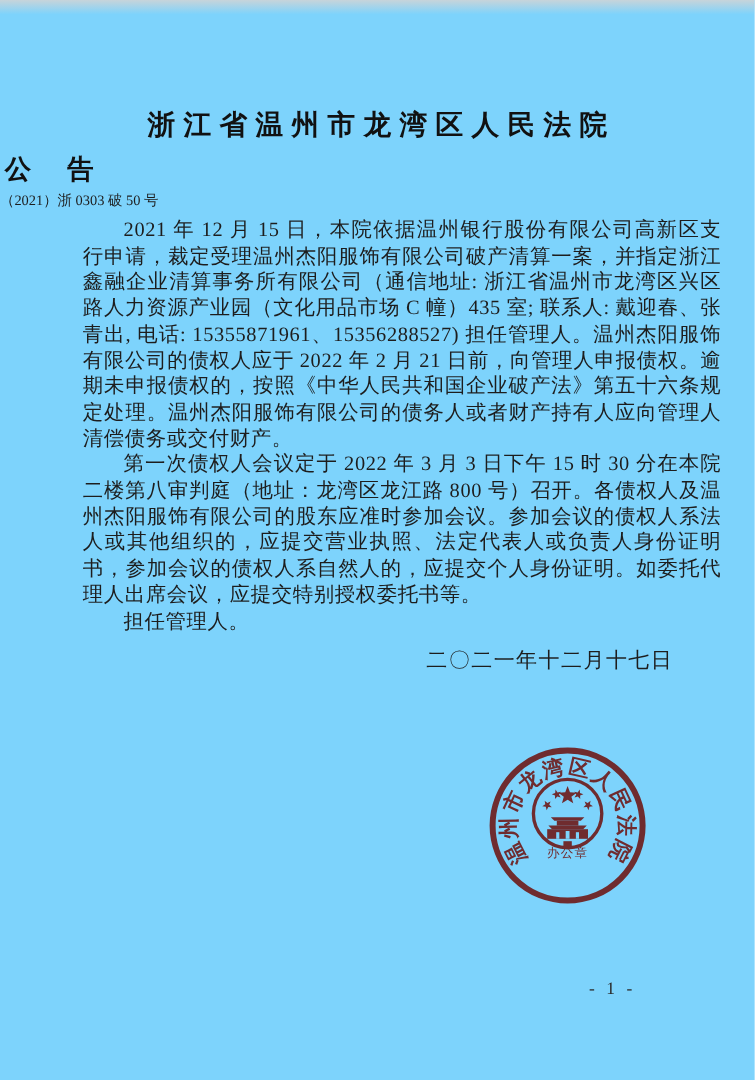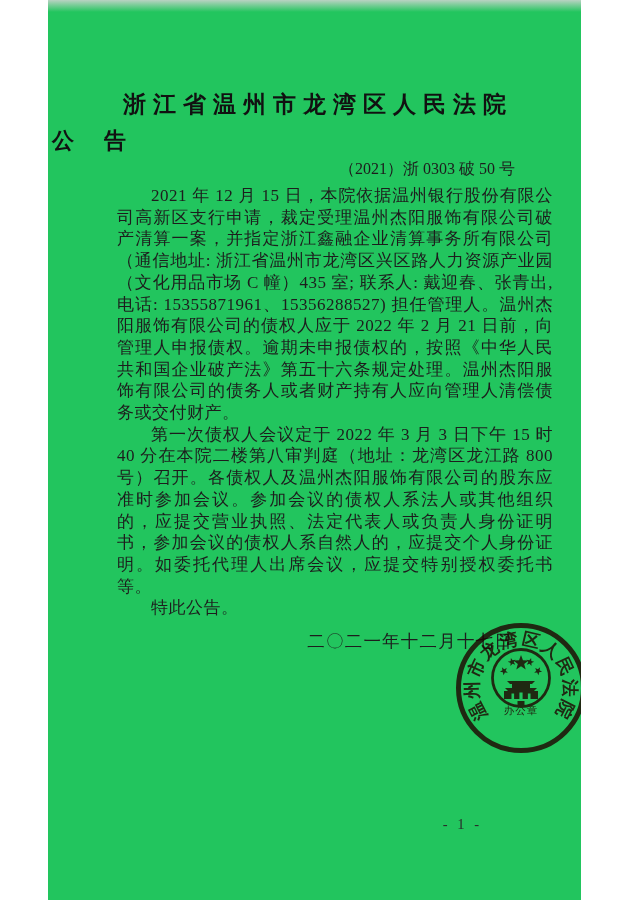--- a/index.html
+++ b/index.html
@@ -1,20 +1,20 @@
 <!DOCTYPE html>
 <html><head>
 <meta charset="utf-8">
 <style>
   html,body{margin:0;padding:0;background:#ffffff;}
   .page{
     position:relative;
-    width:533px;height:900px;
+    width:629px;height:900px;
     margin:0 auto;
-    background:#22c55e;
+    background:#7dd3fc;
     overflow:hidden;
     font-family:"Liberation Serif","DejaVu Serif",serif;
     color:#1d1d1d;
   }
   .page::before{
     content:"";
     position:absolute;top:0;left:0;right:0;height:12px;
     background:linear-gradient(#d4d4d4,rgba(255,255,255,0));
     opacity:.85;pointer-events:none;
   }
@@ -32,22 +32,21 @@
     margin:14px 0 0 0;
     font-size:22px;
     font-weight:bold;
     letter-spacing:4px;
     padding-left:4px;
     line-height:1;
     color:#111;
   }
   .case-number{
     margin:9px 66px 0 0;
-    text-align:right;
-    font-size:16px;
+    font-size:12px;
     line-height:1;
   }
   .body-text{
     margin:8px 28px 0 69px;
     font-size:17px;
     line-height:21.7px;
     text-align:justify;
     text-justify:inter-character;
   }
   .body-text p{
@@ -84,22 +83,22 @@
 <div class="page">
 
   <h1 class="court-title">浙江省温州市龙湾区人民法院</h1>
 
   <h2 class="doc-title">公　告</h2>
 
   <div class="case-number">（2021）浙 0303 破 50 号</div>
 
   <div class="body-text">
     <p>2021 年 12 月 15 日，本院依据温州银行股份有限公司高新区支行申请，裁定受理温州杰阳服饰有限公司破产清算一案，并指定浙江鑫融企业清算事务所有限公司（通信地址: 浙江省温州市龙湾区兴区路人力资源产业园（文化用品市场 C 幢）435 室; 联系人: 戴迎春、张青出, 电话: 15355871961、15356288527) 担任管理人。温州杰阳服饰有限公司的债权人应于 2022 年 2 月 21 日前，向管理人申报债权。逾期未申报债权的，按照《中华人民共和国企业破产法》第五十六条规定处理。温州杰阳服饰有限公司的债务人或者财产持有人应向管理人清偿债务或交付财产。</p>
-    <p>第一次债权人会议定于 2022 年 3 月 3 日下午 15 时 40 分在本院二楼第八审判庭（地址：龙湾区龙江路 800 号）召开。各债权人及温州杰阳服饰有限公司的股东应准时参加会议。参加会议的债权人系法人或其他组织的，应提交营业执照、法定代表人或负责人身份证明书，参加会议的债权人系自然人的，应提交个人身份证明。如委托代理人出席会议，应提交特别授权委托书等。</p>
-    <p>特此公告。</p>
+    <p>第一次债权人会议定于 2022 年 3 月 3 日下午 15 时 30 分在本院二楼第八审判庭（地址：龙湾区龙江路 800 号）召开。各债权人及温州杰阳服饰有限公司的股东应准时参加会议。参加会议的债权人系法人或其他组织的，应提交营业执照、法定代表人或负责人身份证明书，参加会议的债权人系自然人的，应提交个人身份证明。如委托代理人出席会议，应提交特别授权委托书等。</p>
+    <p>担任管理人。</p>
   </div>
 
   <div class="issue-date">二〇二一年十二月十七日</div>
 
   <svg class="seal" viewBox="0 0 140 140" xmlns="http://www.w3.org/2000/svg">
     <defs>
       <path id="star-shape" d="M0,-10 L2.45,-3.37 L9.51,-3.09 L3.96,1.29 L5.88,8.09 L0,4.2 L-5.88,8.09 L-3.96,1.29 L-9.51,-3.09 L-2.45,-3.37 Z"></path>
       <path id="seal-arc" d="M39.6,100.4 A43,43 0 1 1 100.4,100.4" fill="none"></path>
     </defs>
 

